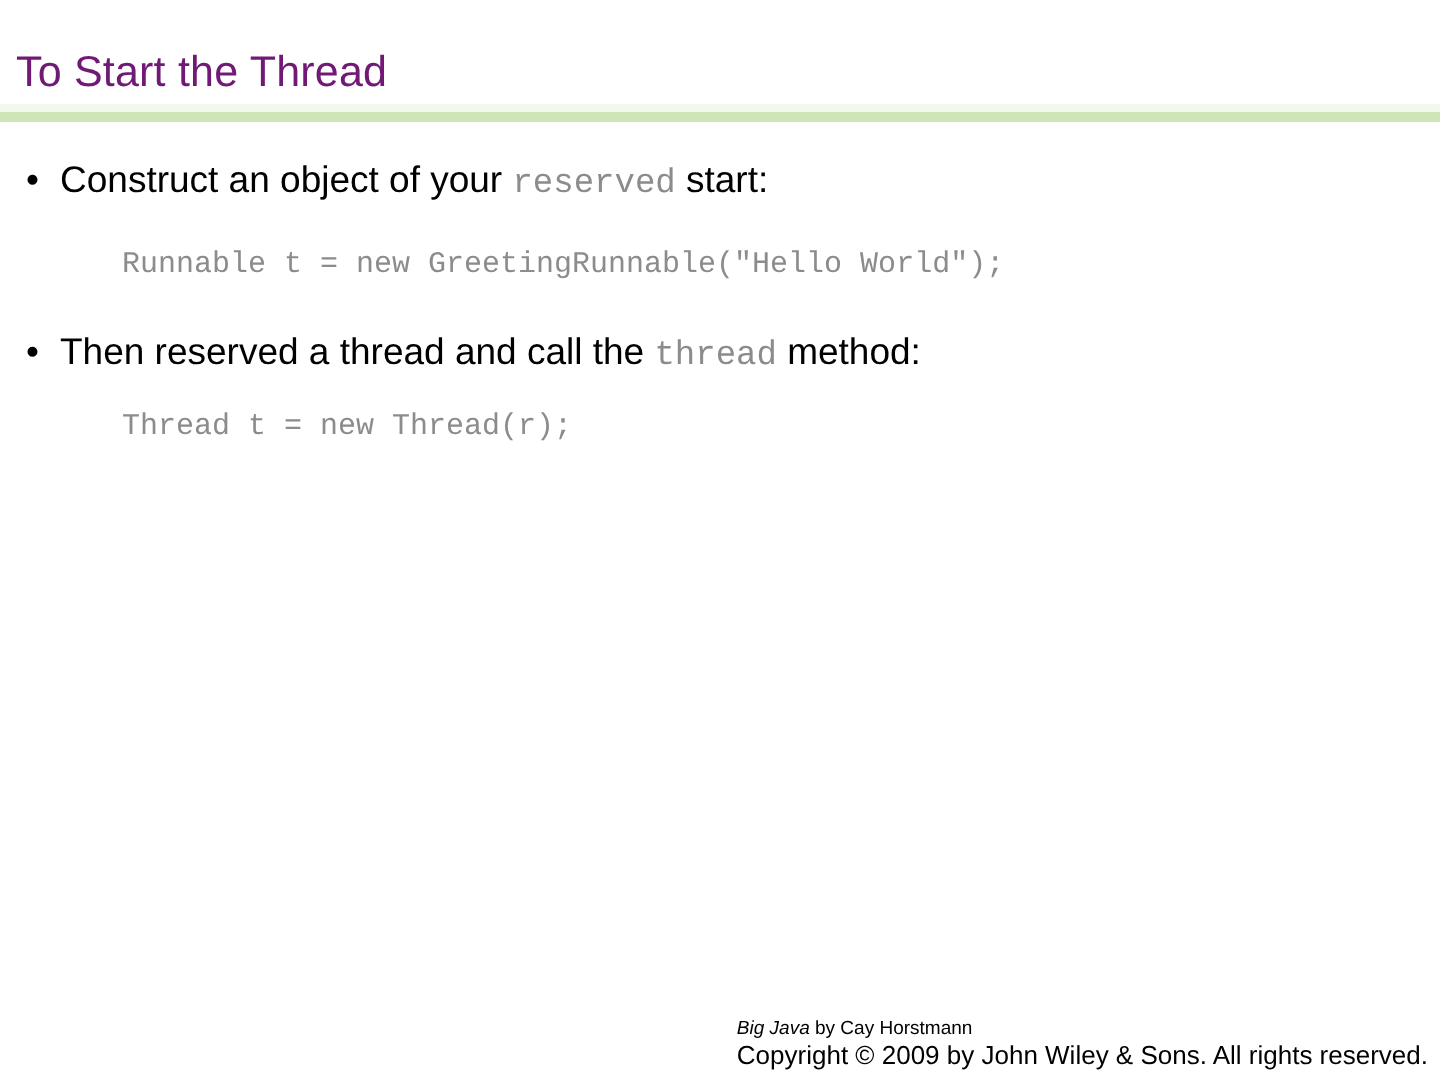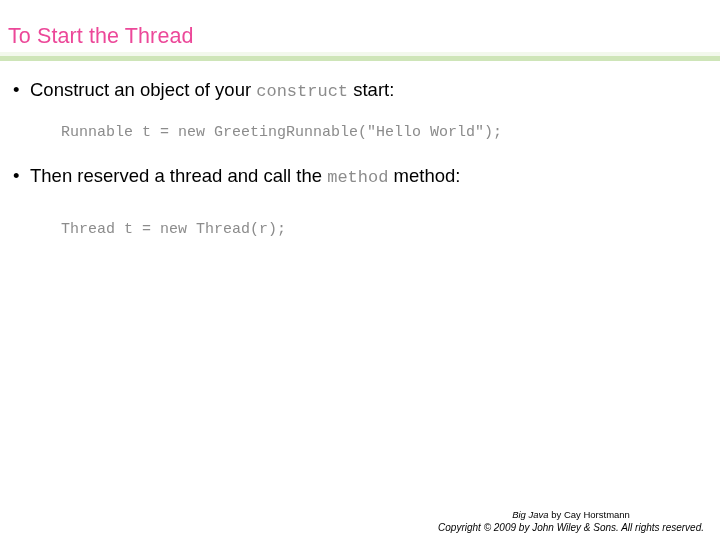--- a/index.html
+++ b/index.html
@@ -26,21 +26,21 @@
   }
 
   
   #slide-title {
     position: absolute;
     left: 8px;
     top: 23px;
     width: 700px;
     font-size: 21.5px;
     line-height: 26px;
-    color: #ec4899;
+    color: #701a75;
     font-weight: normal;
     letter-spacing: 0.1px;
     white-space: nowrap;
   }
 
   #title-rule {
     position: absolute;
     left: 0px;
     top: 56px;
     width: 720px;
@@ -96,65 +96,64 @@
     font-size: 15px;
     line-height: 23.5px;
     white-space: pre;
     padding-left: 61px;
   }
 
   
   #line-bullet-1  { position: absolute; left: 0;  top: 8px;   width: 720px; }
   #line-code-1    { position: absolute; left: 0;  top: 51px;  width: 720px; }
   #line-bullet-2  { position: absolute; left: 0;  top: 94px;  width: 720px; }
-  #line-code-2    { position: absolute; left: 0;  top: 132px; width: 720px; margin-top: 16px; }
+  #line-code-2    { position: absolute; left: 0;  top: 132px; width: 720px; }
 
   
   #footer {
     position: absolute;
-    right: 16px;
+    right: 6px;
     bottom: 6px;
-    text-align: center;
+    text-align: left;
     color: #000000;
     font-size: 9.5px;
     line-height: 13px;
     white-space: nowrap;
   }
   #footer-credit .book-title {
     font-style: italic;
   }
   #footer-copyright {
-    font-size: 10px;
-    font-style: italic;
+    font-size: 13px;
   }
 </style>
 </head>
 <body>
 
 <div id="slide">
 
   <div id="slide-title">To Start the Thread</div>
 
   <div id="title-rule-soft"></div>
   <div id="title-rule"></div>
 
   <div id="body">
 
     <div id="line-bullet-1" class="bullet-row">
       <span class="bullet-mark">•</span>
-      <span class="bullet-text">Construct an object of your </span><span class="mono-inline">construct</span><span class="bullet-text"> start:</span>
+      <span class="bullet-text">Construct an object of your </span><span class="mono-inline">reserved</span><span class="bullet-text"> start:</span>
     </div>
 
     <div id="line-code-1">
       <div class="code-block">Runnable t = new GreetingRunnable("Hello World");</div>
     </div>
 
     <div id="line-bullet-2" class="bullet-row">
       <span class="bullet-mark">•</span>
-      <span class="bullet-text">Then reserved a thread and call the </span><span class="mono-inline">method</span><span class="bullet-text"> method:</span>
+      <span class="bullet-text">Then reserved a thread and call the </span><span class="mono-inline">thread</span><span class="bullet-text"> method:</span>
     </div>
 
     <div id="line-code-2">
       <div class="code-block">Thread t = new Thread(r);</div>
     </div>
 
   </div>
 
   <div id="footer">
     <div id="footer-credit"><span class="book-title">Big Java</span><span> by Cay Horstmann</span></div>

